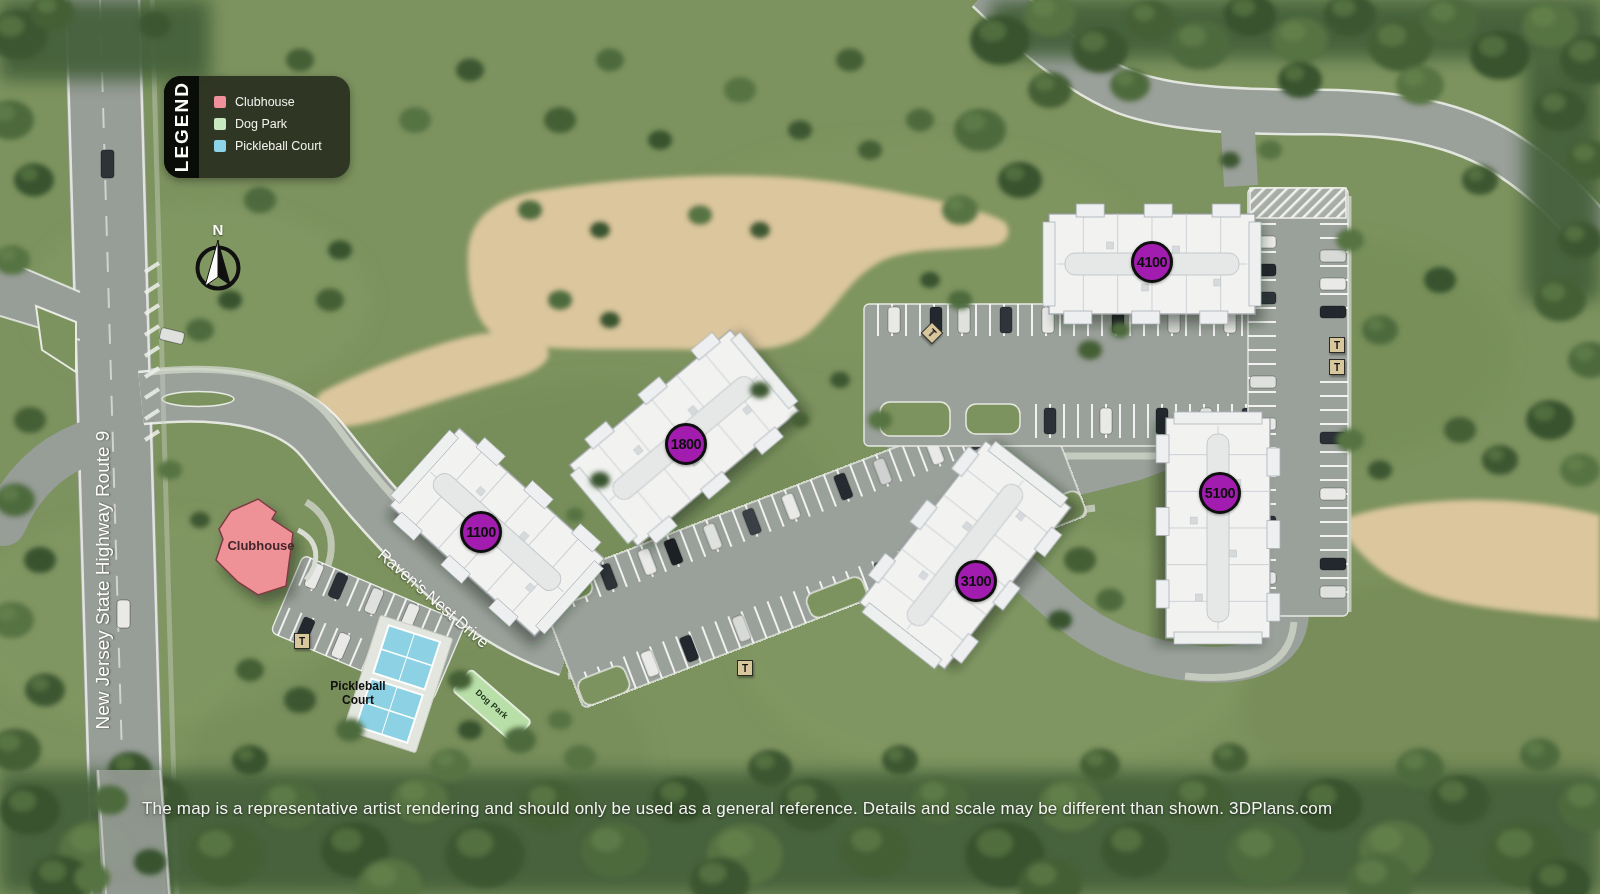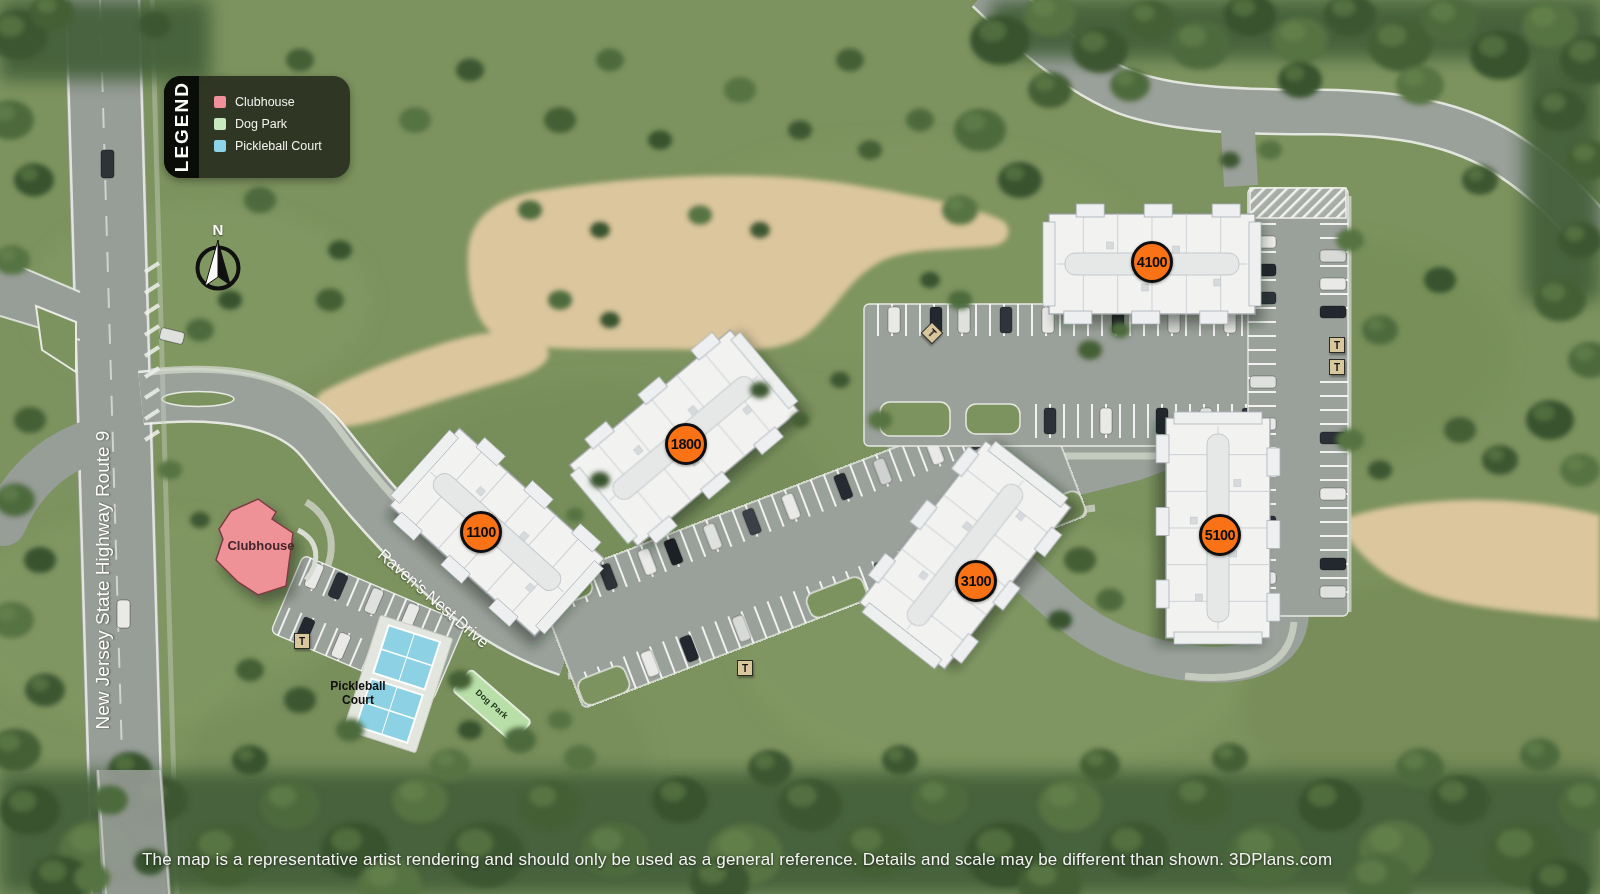--- a/index.html
+++ b/index.html
@@ -19,33 +19,33 @@
   .leg-title { writing-mode:vertical-rl; transform:rotate(180deg); color:#fbfbf8;
                font-weight:bold; font-size:19px; letter-spacing:2px; }
   .leg-items { position:absolute; left:50px; top:19px; display:flex;
                flex-direction:column; gap:8px; }
   .leg-row { display:flex; align-items:center; gap:9px; }
   .leg-swatch { width:12px; height:12px; border-radius:2px; flex:0 0 auto; }
   .leg-label { font-size:12.5px; color:#f2f3ee; }
 
   
   .bmarker { position:absolute; width:36px; height:36px; border:3px solid #0e0e0e;
-             border-radius:50%; background:#f97316; color:#0e0e0e; font-weight:bold;
+             border-radius:50%; background:#a21caf; color:#0e0e0e; font-weight:bold;
              font-size:14.5px; display:flex; align-items:center; justify-content:center;
              letter-spacing:-0.5px; box-shadow:0 1px 3px rgba(0,0,0,.4); }
 
   
   .tmark { position:absolute; width:16px; height:16px; background:#d8c69d;
            border:1.5px solid #2b2b25; color:#111; font-size:10px; font-weight:bold;
            display:flex; align-items:center; justify-content:center;
            box-shadow:1px 2px 2px rgba(0,0,0,.35); box-sizing:border-box; }
 
   .amenity-label { position:absolute; font-weight:bold; text-align:center; }
 
-  .disclaimer { position:absolute; left:142px; top:850px; font-size:17px;
+  .disclaimer { position:absolute; left:142px; top:799px; font-size:17px;
                 color:#f4f4f2; text-shadow:0 1px 3px rgba(0,0,0,.7);
                 letter-spacing:.2px; white-space:nowrap; }
 </style>
 </head>
 <body>
 
 <div class="stage">
 
 <svg class="base" width="1600" height="894" viewBox="0 0 1600 894">
   <defs>
@@ -822,21 +822,21 @@
 <div class="maplabel" style="left:186px;top:221px;width:64px;text-align:center;font-size:15px;font-weight:bold">N</div>
 
 <div class="maplabel" style="left:-62px;top:568px;width:332px;height:24px;text-align:center;font-size:19px;transform:rotate(-90deg)">New Jersey State Highway Route 9</div>
 
 <div class="maplabel" style="left:351px;top:589px;width:165px;text-align:center;font-size:16.5px;transform:rotate(41deg)">Raven's Nest Drive</div>
 
 <div class="bmarker" style="left:460px;top:511px">1100</div>
 <div class="bmarker" style="left:665px;top:423px">1800</div>
 <div class="bmarker" style="left:955px;top:560px">3100</div>
 <div class="bmarker" style="left:1131px;top:241px">4100</div>
-<div class="bmarker" style="left:1199px;top:514px">5100</div>
+<div class="bmarker" style="left:1199px;top:472px">5100</div>
 
 <div class="amenity-label" style="left:215px;top:538px;width:92px;font-size:13px;color:#42272a">Clubhouse</div>
 <div class="amenity-label" style="left:318px;top:680px;width:80px;font-size:12px;color:#101010;line-height:1.15">Pickleball Court</div>
 <div class="amenity-label" style="left:452px;top:699px;width:80px;font-size:8.5px;color:#1c3317;transform:rotate(41deg);letter-spacing:.3px">Dog Park</div>
 
 <div class="tmark" style="left:924px;top:325px;transform:rotate(45deg)">T</div>
 <div class="tmark" style="left:1329px;top:337px">T</div>
 <div class="tmark" style="left:1329px;top:359px">T</div>
 <div class="tmark" style="left:737px;top:660px">T</div>
 <div class="tmark" style="left:294px;top:633px">T</div>

